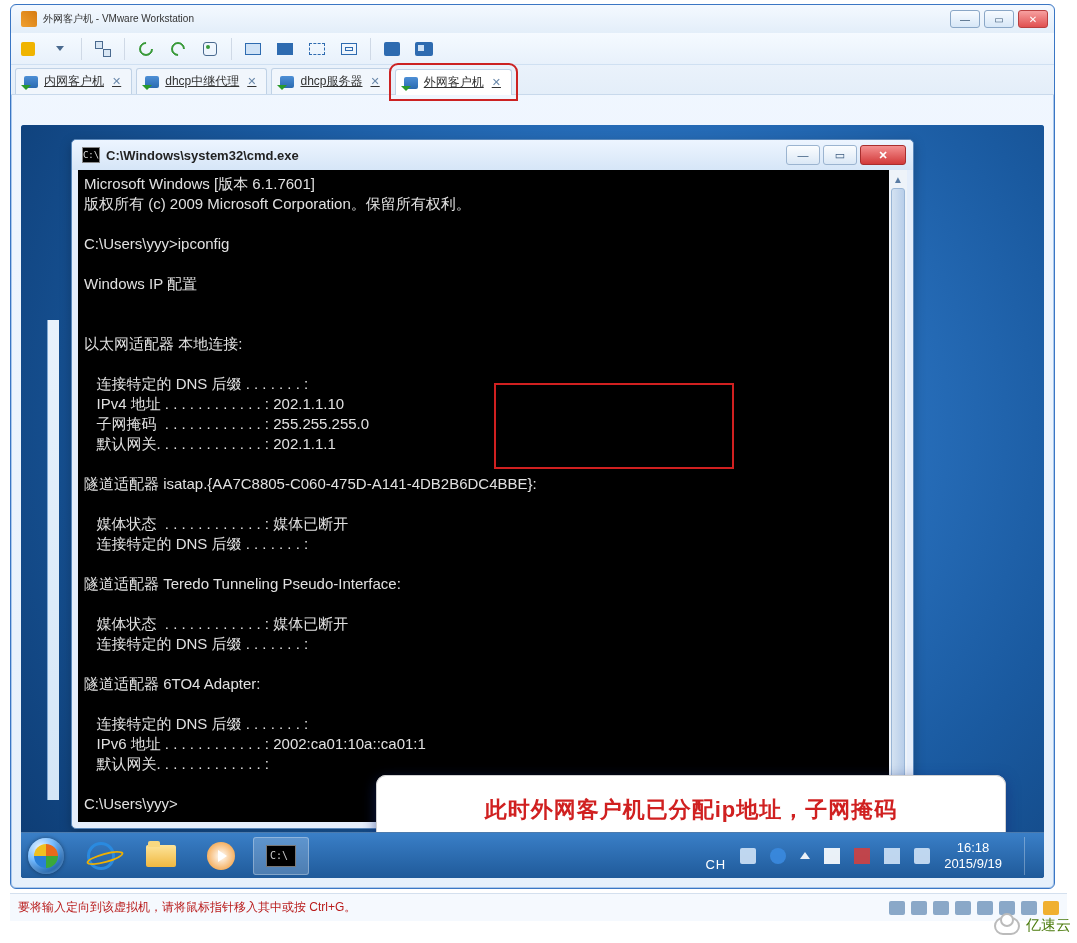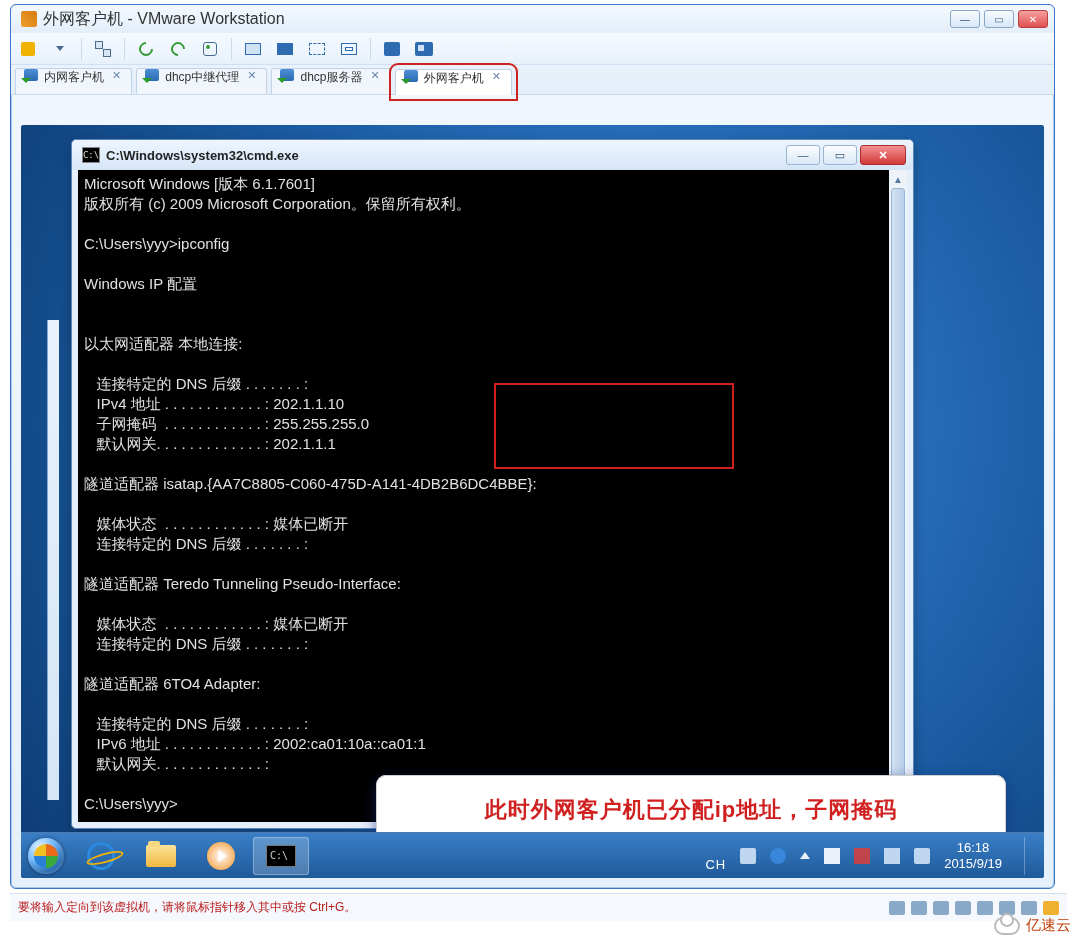--- a/index.html
+++ b/index.html
@@ -2,21 +2,21 @@
 <html><head>
 <meta charset="utf-8">
 <style>
 * { margin: 0; padding: 0; box-sizing: border-box; font-family: "Microsoft YaHei", Tahoma, sans-serif; }
 body { background: #fff; width: 1077px; height: 943px; overflow: hidden; position: relative; }
 
 
 .vmware-window { position: absolute; left: 10px; top: 4px; width: 1045px; height: 885px; border: 1px solid #3a76c4; border-radius: 6px; background: linear-gradient(#f1f7ff, #e6f0fb); box-shadow: 0 0 0 1px #aac8ec inset; }
 .vm-titlebar { height: 28px; display: flex; align-items: center; padding: 0 4px; background: linear-gradient(#f4f9ff, #e3eef9); border-radius: 6px 6px 0 0; }
 .vm-titlebar .app-icon { width: 16px; height: 16px; margin: 0 6px; background: linear-gradient(45deg,#f0a030,#d67b10); border-radius: 2px; }
-.vm-titlebar .title-text { font-size: 16px; color: #333; flex: 1; }
+.vm-titlebar .title-text { font-size: 10px; color: #333; flex: 1; }
 .win-btns { display: flex; gap: 4px; margin-right: 2px; }
 .win-btn { width: 30px; height: 18px; border: 1px solid #8aa7c7; border-radius: 3px; background: linear-gradient(#f7fbff,#d7e7f7); display: flex; align-items: center; justify-content: center; font-size: 10px; color: #3b5876; }
 .win-btn.close { background: linear-gradient(#f7a0a0,#e05050); border-color: #b84040; color: #fff; }
 
 .vm-menubar { height: 24px; display: flex; align-items: center; padding: 0 8px; gap: 14px; background: #eaf2fb; border-bottom: 1px solid #d0dff0; font-size: 12px; color: #333; }
 .vm-menubar span { cursor: default; }
 
 .vm-toolbar { height: 32px; display: flex; align-items: center; padding: 0 6px; gap: 10px; background: linear-gradient(#f5faff,#e8f1fb); border-bottom: 1px solid #cfe0f2; }
 .tb-ic { width: 22px; height: 22px; display: flex; align-items: center; justify-content: center; border-radius: 3px; }
 .tb-sep { width: 1px; height: 22px; background: #cfd9e6; }
@@ -31,21 +31,21 @@
 .ic-mgr::after{content:"";position:absolute;left:2px;top:2px;width:4px;height:4px;background:#3a9a3a;border-radius:50%;}
 .ic-rect{width:16px;height:12px;border:1.5px solid #2e6bb0;background:#cfe2f6;}
 .ic-full{width:16px;height:12px;border:1.5px dashed #2e6bb0;}
 .ic-unity{width:16px;height:12px;border:1.5px solid #2e6bb0;position:relative;}
 .ic-unity::after{content:"";position:absolute;inset:3px;border:1px solid #2e6bb0;}
 .ic-thumb{width:16px;height:14px;background:#2e6bb0;border-radius:2px;}
 .ic-lib{width:18px;height:14px;background:#2e6bb0;border-radius:2px;position:relative;}
 .ic-lib::after{content:"";position:absolute;left:3px;top:3px;width:6px;height:6px;background:#cfe2f6;}
 
 .vm-tabs { height: 30px; display:flex; align-items:flex-end; padding: 0 4px; background: linear-gradient(#eaf2fb,#e4eef9); border-bottom: 1px solid #c8d9ec; }
-.vm-tab { height: 26px; padding: 0 8px; display:flex; align-items:flex-start; gap:6px; font-size:12px; color:#333; background:#f1f6fc; border:1px solid #c0d2e6; border-bottom:none; border-radius:3px 3px 0 0; margin-right:4px; }
+.vm-tab { height: 26px; padding: 0 8px; display:flex; align-items:center; gap:6px; font-size:12px; color:#333; background:#f1f6fc; border:1px solid #c0d2e6; border-bottom:none; border-radius:3px 3px 0 0; margin-right:4px;text-decoration:underline; }
 .vm-tab.active { background:#fff; position:relative; top:1px; }
 .vm-tab.hl { outline: 2px solid #cc2222; outline-offset: 4px; }
 .vm-tab .tab-ic { width:14px; height:12px; background:linear-gradient(#4d8fd6,#2a6ab0); border-radius:2px; position:relative; }
 .vm-tab .tab-ic::after{content:"";position:absolute;left:-3px;bottom:-2px;width:0;height:0;border-left:5px solid transparent;border-right:5px solid transparent;border-top:5px solid #2a9a2a;}
 .vm-tab .tab-close { font-size:11px; color:#6a88aa; padding:0 2px; }
 
 .vm-client { position:absolute; left:10px; right:10px; top:120px; bottom:10px; background:#2a6fb5; border-radius:3px; overflow:hidden; }
 
 
 .win7-bg { width:100%; height:100%; background: radial-gradient(circle at 60% 40%, #3a8adf 0%, #1a5aa0 60%, #0d3b72 100%); position:relative; }
@@ -94,21 +94,21 @@
 .folder-ic::before{content:"";position:absolute;left:2px;top:-4px;width:12px;height:6px;background:#f8d880;border-radius:2px 2px 0 0;}
 .wmp-ic{width:28px;height:28px;border-radius:50%;background:radial-gradient(#fff,#f29020);display:flex;align-items:center;justify-content:center;}
 .wmp-ic::after{content:"";width:0;height:0;border-left:9px solid #fff;border-top:6px solid transparent;border-bottom:6px solid transparent;margin-left:3px;}
 .cmd-tb-ic{width:30px;height:22px;background:#000;border:1px solid #777;color:#ccc;font-family:monospace;font-size:10px;display:flex;align-items:center;padding-left:3px;}
 
 
 .vm-status { position:absolute; left:10px; right:10px; bottom:0; top:893px; height:28px; background:#f5f9fe; border-top:1px solid #d4e0ee; display:flex; align-items:center; font-size:12px; color:#b91c1c; padding:0 8px; }
 .vm-status .st-icons { margin-left:auto; display:flex; gap:6px; }
 .st-ic { width:16px; height:14px; background:#8aa8c8; border-radius:2px; }
 
-.watermark { position:absolute; right:6px; bottom:8px; display:flex; align-items:center; gap:6px; color:#c2410c; font-size:15px; }
+.watermark { position:absolute; right:6px; bottom:8px; display:flex; align-items:center; gap:6px; color:#4d7c0f; font-size:15px; }
 .watermark .cloud { width:26px; height:18px; border:2px solid #bbb; border-radius:10px; position:relative; }
 .watermark .cloud::before{content:"";position:absolute;left:4px;top:-6px;width:10px;height:10px;border:2px solid #bbb;border-radius:50%;background:#fff;}
 
 </style>
 </head>
 <body>
 
 <div class="vmware-window">
 
   <div class="vm-titlebar">

